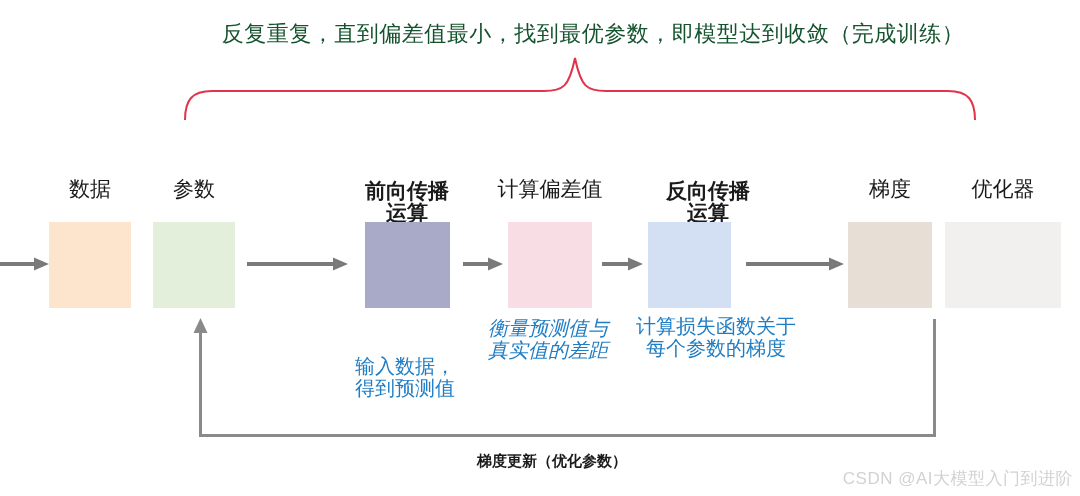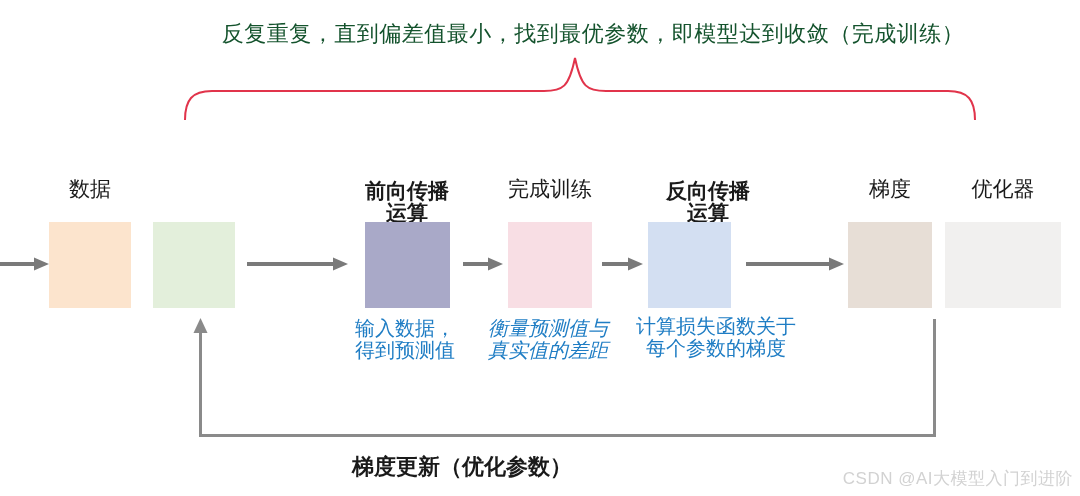--- a/index.html
+++ b/index.html
@@ -20,21 +20,21 @@
     color:#1a1a1a;
   }
   .stage-label.bold { font-weight:700;margin-top:24px; }
   .stage-box { position:absolute; top:222px; height:86px; }
   .stage-note {
     position:absolute; top:317px; font-size:20px; line-height:22px;
     white-space:pre-line; text-align:center;
   }
   .bottom-label {
     position:absolute; top:452px; left:352px; width:400px;
-    text-align:left; font-size:22px; font-weight:700; color:#1a1a1a;
+    text-align:center; font-size:15px; font-weight:700; color:#1a1a1a;
   }
   .watermark {
     position:absolute; top:467px; right:7px; font-size:17px; letter-spacing:0.5px;
   }
 </style>
 </head>
 <body>
 
 <div class="canvas">
 
@@ -57,37 +57,38 @@
       <polygon points="829,257.5 844,264 829,270.5" style="fill: rgb(122, 122, 122);"></polygon>
     </g>
 
     <g>
       <polyline points="934.5,319 934.5,435.5 200.5,435.5 200.5,332" fill="none" stroke-width="3" style="stroke: rgb(138, 138, 138);"></polyline>
       <polygon points="193.5,333 200.5,318 207.5,333" style="fill: rgb(138, 138, 138);"></polygon>
     </g>
   </svg>
 
   <div class="stage-label" style="left:10px;">数据</div>
+  <div class="stage-label" style="left:114px;">参数</div>
   <div class="stage-label bold" style="left:327px;">前向传播
 运算</div>
-  <div class="stage-label" style="left:470px;">完成训练</div>
+  <div class="stage-label" style="left:470px;">计算偏差值</div>
   <div class="stage-label bold" style="left:628px;text-align:center;">反向传播
 运算</div>
   <div class="stage-label" style="left:810px;">梯度</div>
   <div class="stage-label" style="left:923px;">优化器</div>
 
   <div class="stage-box" style="left: 49px; width: 82px; background-color: rgb(252, 228, 205);"></div>
   <div class="stage-box" style="left: 153px; width: 82px; background-color: rgb(227, 239, 219);"></div>
   <div class="stage-box" style="left: 365px; width: 85px; background-color: rgb(169, 169, 200);"></div>
   <div class="stage-box" style="left: 508px; width: 84px; background-color: rgb(248, 222, 228);"></div>
   <div class="stage-box" style="left: 648px; width: 83px; background-color: rgb(211, 223, 242);"></div>
   <div class="stage-box" style="left: 848px; width: 84px; background-color: rgb(231, 222, 214);"></div>
   <div class="stage-box" style="left: 945px; width: 116px; background-color: rgb(241, 240, 239);"></div>
 
-  <div class="stage-note" style="left: 315px; width: 180px; color: rgb(31, 125, 196);">输入数据，
+  <div class="stage-note" style="left: 315px; width: 180px; color: rgb(31, 125, 196); margin-top: 38px;">输入数据，
 得到预测值</div>
   <div class="stage-note" style="left: 458px; width: 180px; color: rgb(31, 125, 196); font-style: italic;">衡量预测值与
 真实值的差距</div>
   <div class="stage-note" style="left: 616px; width: 200px; color: rgb(31, 125, 196); font-family: Liberation Mono, monospace;">计算损失函数关于
 每个参数的梯度</div>
 
   <div class="bottom-label">梯度更新（优化参数）</div>
 
   <div class="watermark" style="color: rgb(210, 210, 210);">CSDN @AI大模型入门到进阶</div>
 

